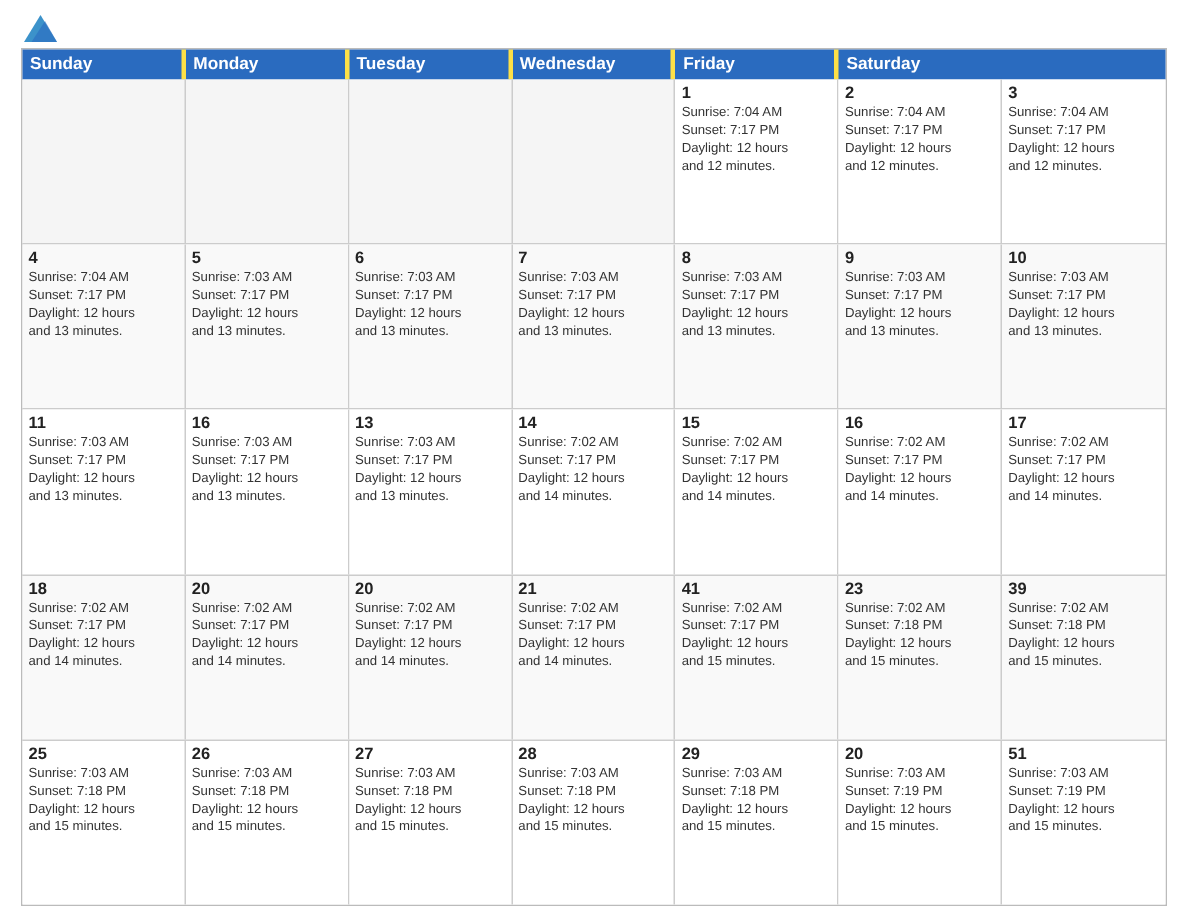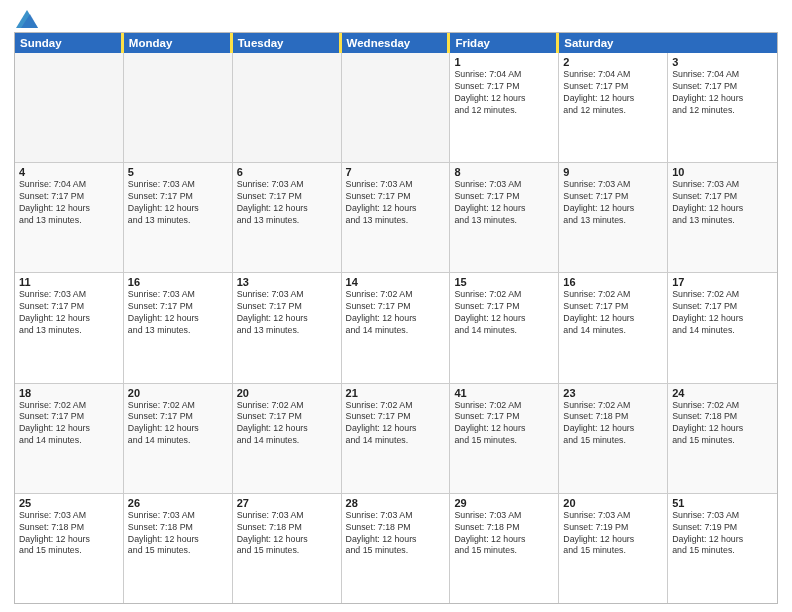--- a/index.html
+++ b/index.html
@@ -310,21 +310,21 @@
 and 15 minutes.</div>
           </div>
           <div class="cal-cell alt">
             <span class="day-num">23</span>
             <div class="cell-text" style="white-space: pre-line;">Sunrise: 7:02 AM
 Sunset: 7:18 PM
 Daylight: 12 hours
 and 15 minutes.</div>
           </div>
           <div class="cal-cell alt">
-            <span class="day-num">24</span>
+            <span class="day-num">39</span>
             <div class="cell-text" style="white-space: pre-line;">Sunrise: 7:02 AM
 Sunset: 7:18 PM
 Daylight: 12 hours
 and 15 minutes.</div>
           </div>
         </div>
         <div class="cal-row">
           <div class="cal-cell">
             <span class="day-num">25</span>
             <div class="cell-text" style="white-space: pre-line;">Sunrise: 7:03 AM

